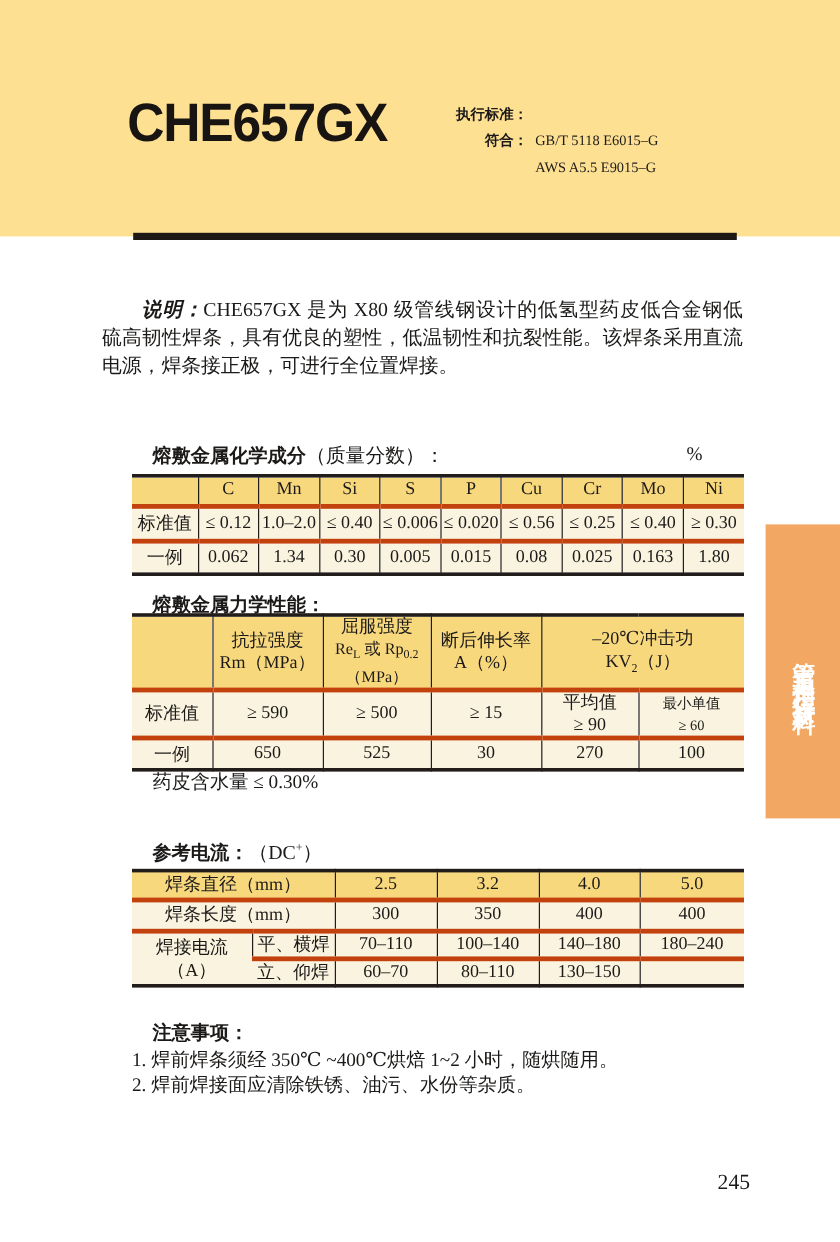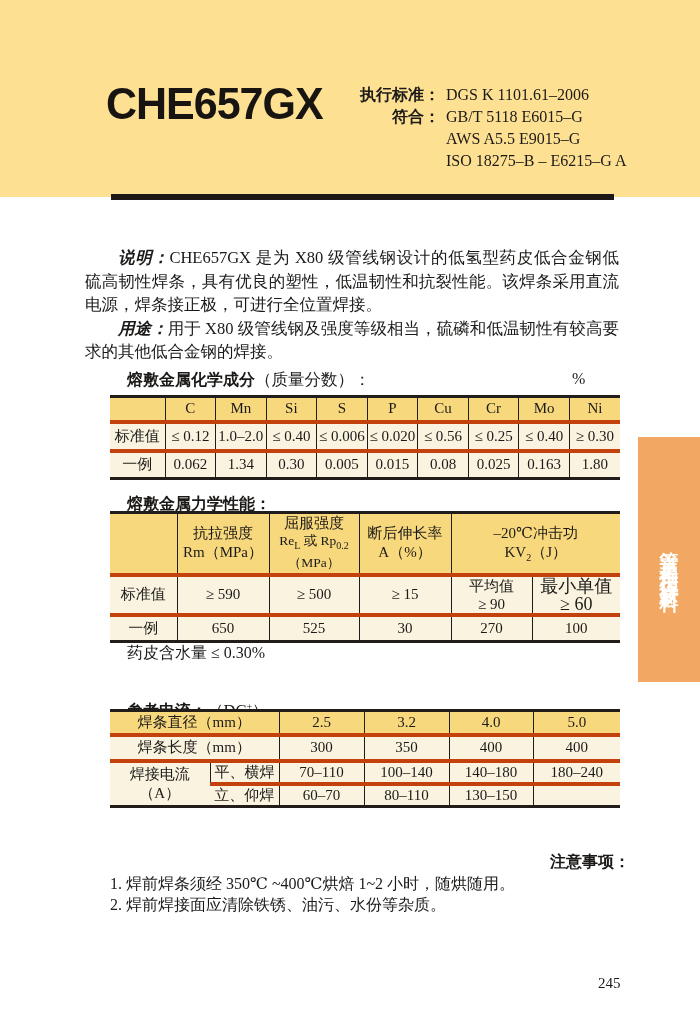--- a/index.html
+++ b/index.html
@@ -9,21 +9,21 @@
     overflow:hidden;
   }
   
   .header-band{position:absolute;left:0;top:0;width:700px;height:197px;background:#fde092;}
   .product-title{
     position:absolute;left:106px;top:78px;
     font-family:"Liberation Sans","DejaVu Sans",sans-serif;
     font-weight:bold;font-size:43px;letter-spacing:-1px;color:#181411;
     transform:scaleY(1.05);transform-origin:top left;
   }
-  .standards{position:absolute;left:300px;top:84px;font-size:16px;line-height:22px;}
+  .standards{position:absolute;left:300px;top:84px;font-size:12px;line-height:22px;}
   .std-row{display:flex;}
   .std-label{width:140px;text-align:right;font-weight:bold;white-space:pre;}
   .std-value{padding-left:6px;white-space:pre;}
   .black-bar{position:absolute;left:111px;top:194px;width:503px;height:6px;background:#1d1815;}
   
   .side-tab{
     position:absolute;left:638px;top:437px;width:62px;height:245px;background:#f2a863;
     display:flex;align-items:center;justify-content:center;
   }
   .side-tab-text{
@@ -55,57 +55,51 @@
   sub{font-size:10px;}
   sup{font-size:10px;}
   .small2{font-size:13.5px;line-height:17px;}
   
   .notes{position:absolute;left:110px;top:851px;width:520px;font-size:16px;line-height:21.5px;}
   .notes-title{font-weight:bold;font-family:"Liberation Sans","DejaVu Sans",sans-serif;}
   .notes p{margin:0;}
   
   .xray{position:absolute;left:127px;top:642px;font-size:16px;line-height:22.5px;}
   .pct{position:absolute;left:572px;top:370px;font-size:16px;}
-  .page-number{position:absolute;left:598px;top:975px;font-size:15px;}
+  .page-number{position:absolute;left:598px;top:975px;font-size:18px;}
 </style>
 </head>
 <body>
 
 <div class="header-band"></div>
 
 <div class="product-title">CHE657GX</div>
 
 <div class="standards">
   <div class="std-row">
     <span class="std-label">执行标准：</span>
-    <span class="std-value">DGS K 1101.61–2006</span>
   </div>
   <div class="std-row">
     <span class="std-label">符合：</span>
     <span class="std-value">GB/T 5118 E6015–G</span>
   </div>
   <div class="std-row">
     <span class="std-label"></span>
     <span class="std-value">AWS A5.5 E9015–G</span>
   </div>
-  <div class="std-row">
-    <span class="std-label"></span>
-    <span class="std-value">ISO 18275–B – E6215–G A</span>
-  </div>
 </div>
 
 <div class="black-bar"></div>
 
 <div class="side-tab">
   <span class="side-tab-text">管道工程用焊接材料</span>
 </div>
 
 <div class="description">
   <p><span class="blb">说明：</span><span>CHE657GX 是为 X80 级管线钢设计的低氢型药皮低合金钢低硫高韧性焊条，具有优良的塑性，低温韧性和抗裂性能。该焊条采用直流电源，焊条接正极，可进行全位置焊接。</span></p>
-  <p><span class="blb">用途：</span><span>用于 X80 级管线钢及强度等级相当，硫磷和低温韧性有较高要求的其他低合金钢的焊接。</span></p>
 </div>
 
 <div class="sec-title" style="left:127px;top:369px;"><span class="bold">熔敷金属化学成分</span><span>（质量分数）：</span></div>
 <div class="pct">%</div>
 
 <table class="doc-table" style="left:110px;top:395px;width:510px;">
   <colgroup>
     <col style="width:55px">
       <col>
       <col>
@@ -175,40 +169,40 @@
     <td class="small2"><span style="font-size:15px">屈服强度</span><br><span>Re</span><sub>L</sub><span> 或 Rp</span><sub>0.2</sub><br><span>（MPa）</span></td>
     <td><span>断后伸长率</span><br><span>A（%）</span></td>
     <td colspan="2"><span>–20℃冲击功</span><br><span>KV</span><sub>2</sub><span>（J）</span></td>
   </tr>
   <tr style="height:35px;">
     <td>标准值</td>
     <td>≥ 590</td>
     <td>≥ 500</td>
     <td>≥ 15</td>
     <td class="small2" style="font-size:15px;line-height:18px;"><span>平均值</span><br><span>≥ 90</span></td>
-    <td class="small2" style="font-size:18px;line-height:18px;"><span>最小单值</span><br><span>≥ 60</span></td>
+    <td class="small2" style="font-size:12px;line-height:18px;"><span>最小单值</span><br><span>≥ 60</span></td>
   </tr>
   <tr style="height:27px;">
     <td>一例</td>
     <td>650</td>
     <td>525</td>
     <td>30</td>
     <td>270</td>
     <td>100</td>
   </tr>
 </tbody>
   </table>
 
 <div class="xray">
   <div>药皮含水量 ≤ 0.30%</div>
 </div>
 
 <div class="sec-title" style="left:127px;top:700px;"><span class="bold">参考电流：</span><span>（DC</span><sup>+</sup><span>）</span></div>
 
-<table class="doc-table" style="left:110px;top:709px;width:510px;">
+<table class="doc-table" style="left:110px;top:724px;width:510px;">
   <colgroup>
     <col style="width:100px">
       <col style="width:69px">
       <col style="width:85px">
       <col style="width:85px">
       <col style="width:84px">
       <col style="width:87px">
   </colgroup>
   <tbody>
       <tr class="hrow" style="height:24px;">
@@ -237,18 +231,18 @@
     <td>立、仰焊</td>
     <td>60–70</td>
     <td>80–110</td>
     <td>130–150</td>
     <td></td>
   </tr>
 </tbody>
   </table>
 
 <div class="notes">
-  <p class="notes-title" style="padding-left:17px;text-align:right;">注意事项：</p>
+  <p class="notes-title" style="padding-left:17px;">注意事项：</p>
   <p>1. 焊前焊条须经 350℃ ~400℃烘焙 1~2 小时，随烘随用。</p>
   <p>2. 焊前焊接面应清除铁锈、油污、水份等杂质。</p>
 </div>
 
 <div class="page-number">245</div>
 
 </body></html>

